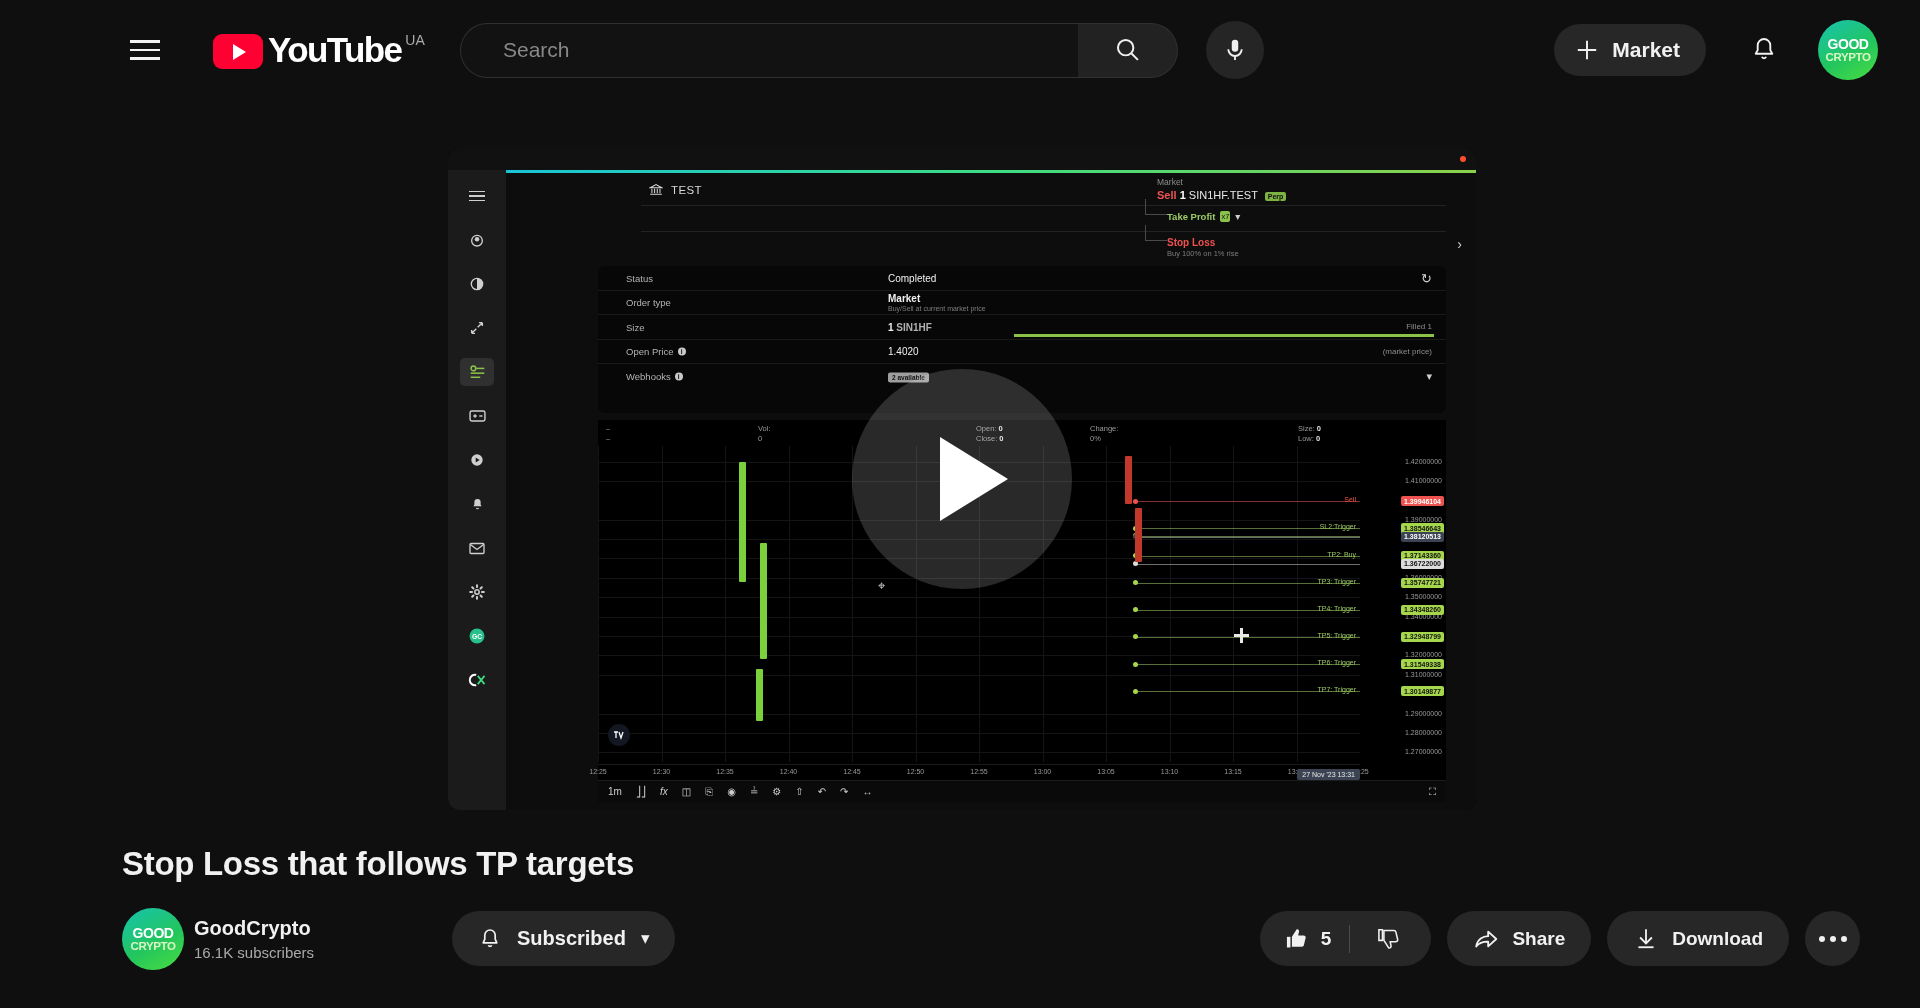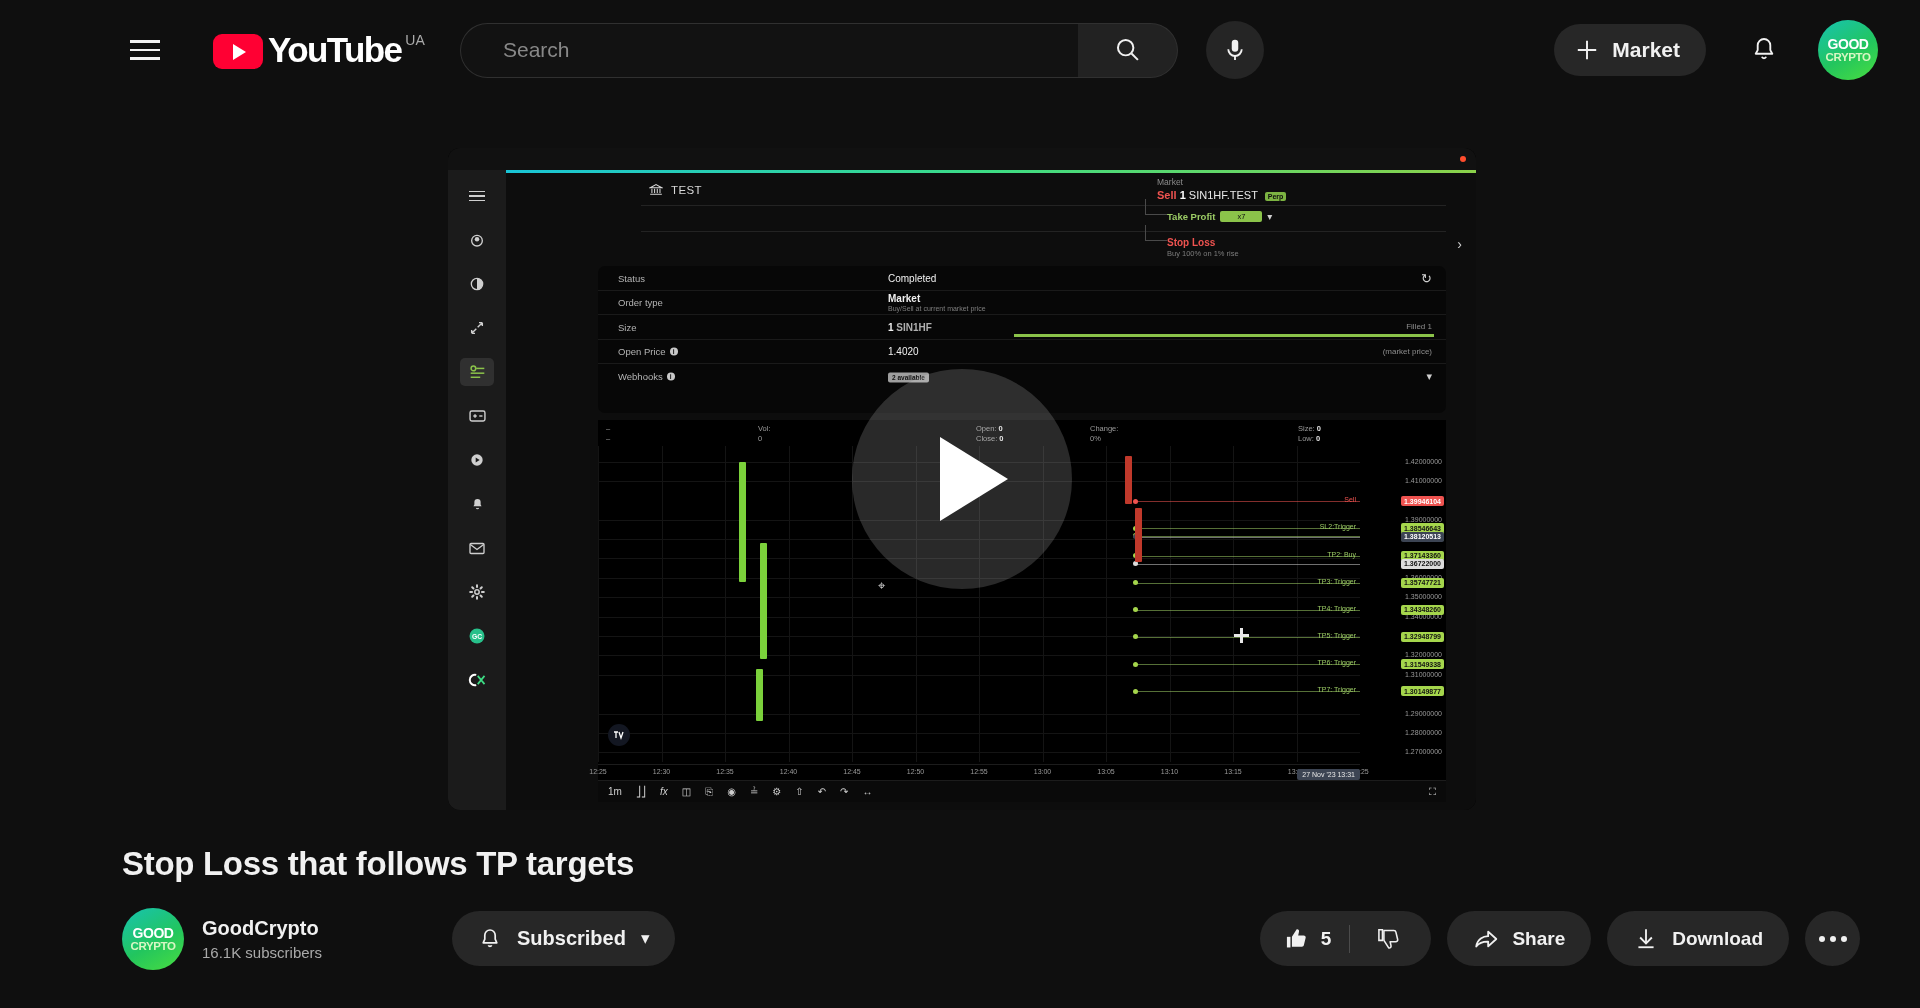--- a/index.html
+++ b/index.html
@@ -129,33 +129,33 @@
   .badge-perp {
     display: inline-block; background: #7cb342; color: #0c0c0c;
     font-size: 7px; font-weight: bold; padding: 1px 3px; border-radius: 2px;
     vertical-align: middle; margin-left: 4px;
   }
   .branch { position: absolute; border-left: 1px solid #4a4a4a; border-bottom: 1px solid #4a4a4a;
     width: 22px; }
   .tp-row { position: absolute; left: 608px; top: 38px; display: flex; align-items: center; gap: 5px; }
   .tp-lbl { font-size: 9.5px; color: #9ccc65; font-weight: bold; }
   .tp-badge { background: #8bc34a; color: #111; font-size: 7.5px; font-weight: normal;
-    padding: 1px 17px; border-radius: 2px; }
+    padding: 1px 1px; border-radius: 2px; }
   .sl-row { position: absolute; left: 608px; top: 64px; }
   .sl-lbl { font-size: 10px; color: #ef5350; font-weight: bold; }
   .sl-sub { font-size: 7.5px; color: #7d7d7d; margin-top: 1px; }
   .oh-arrow { position: absolute; right: 14px; top: 63px; color: #cfcfcf; font-size: 14px; cursor: pointer; }
 
   .detail-card {
     position: absolute; left: 92px; right: 30px; top: 96px; height: 147px;
     background: #070707; border-radius: 7px; overflow: hidden;
   }
   .drow { position: relative; height: 24.5px; border-bottom: 1px solid #1a1a1a; }
   .drow:last-child { border-bottom: none; }
-  .dk { position: absolute; left: 20px; top: 50%; transform: translateY(-50%);
+  .dk { position: absolute; left: 28px; top: 50%; transform: translateY(-50%);
     font-size: 9.5px; color: #b4b4b4; display: flex; align-items: center; gap: 4px; text-align: right; }
   .dv { position: absolute; left: 290px; top: 50%; transform: translateY(-50%); font-size: 10px; color: #f0f0f0; }
   .dv .sub { display: block; font-size: 7px; color: #7e7e7e; margin-top: 1px; }
   .dv .strong { font-weight: bold; }
   .dv .dim { color: #b0b0b0; font-weight: bold; }
   .dright { position: absolute; right: 14px; top: 50%; transform: translateY(-50%);
     font-size: 8px; color: #8e8e8e; }
   .info-i { width: 8px; height: 8px; border-radius: 50%; background: #c9c9c9; color: #070707;
     font-size: 6.5px; font-weight: bold; display: inline-flex; align-items: center; justify-content: center;
     font-style: normal; }
@@ -220,21 +220,21 @@
   .meta-row { position: absolute; left: 122px; top: 908px; right: 60px; height: 62px; }
   .channel-block { position: absolute; left: 0; top: 0; display: flex; align-items: center; }
   .ch-avatar {
     width: 62px; height: 62px; border-radius: 50%;
     background: linear-gradient(150deg, #17c3b2 0%, #22c55e 55%, #4ade3f 100%);
     display: flex; flex-direction: column; align-items: center; justify-content: center;
     line-height: 1; cursor: pointer;
   }
   .ch-avatar .t1 { font-size: 14px; font-weight: bold; color: #fff; letter-spacing: -0.5px; }
   .ch-avatar .t2 { font-size: 11.5px; font-weight: bold; color: #d9f7c4; letter-spacing: -0.4px; margin-top: 1px; }
-  .ch-text { margin-left: 18px; }
+  .ch-text { margin-left: 10px; }
   .ch-name { font-size: 20px; font-weight: bold; color: #f1f1f1; cursor: pointer; }
   .ch-subs { font-size: 15px; color: #aaa; margin-top: 4px; }
   .subscribed-btn {
     position: absolute; left: 330px; top: 3px; height: 55px;
     background: #272727; border-radius: 28px;
     display: flex; align-items: center; gap: 15px; padding: 0 26px; cursor: pointer;
   }
   .subscribed-btn .label { font-size: 20px; font-weight: bold; color: #f1f1f1; }
 
   .actions { position: absolute; right: 0; top: 3px; display: flex; align-items: center; gap: 16px; }

